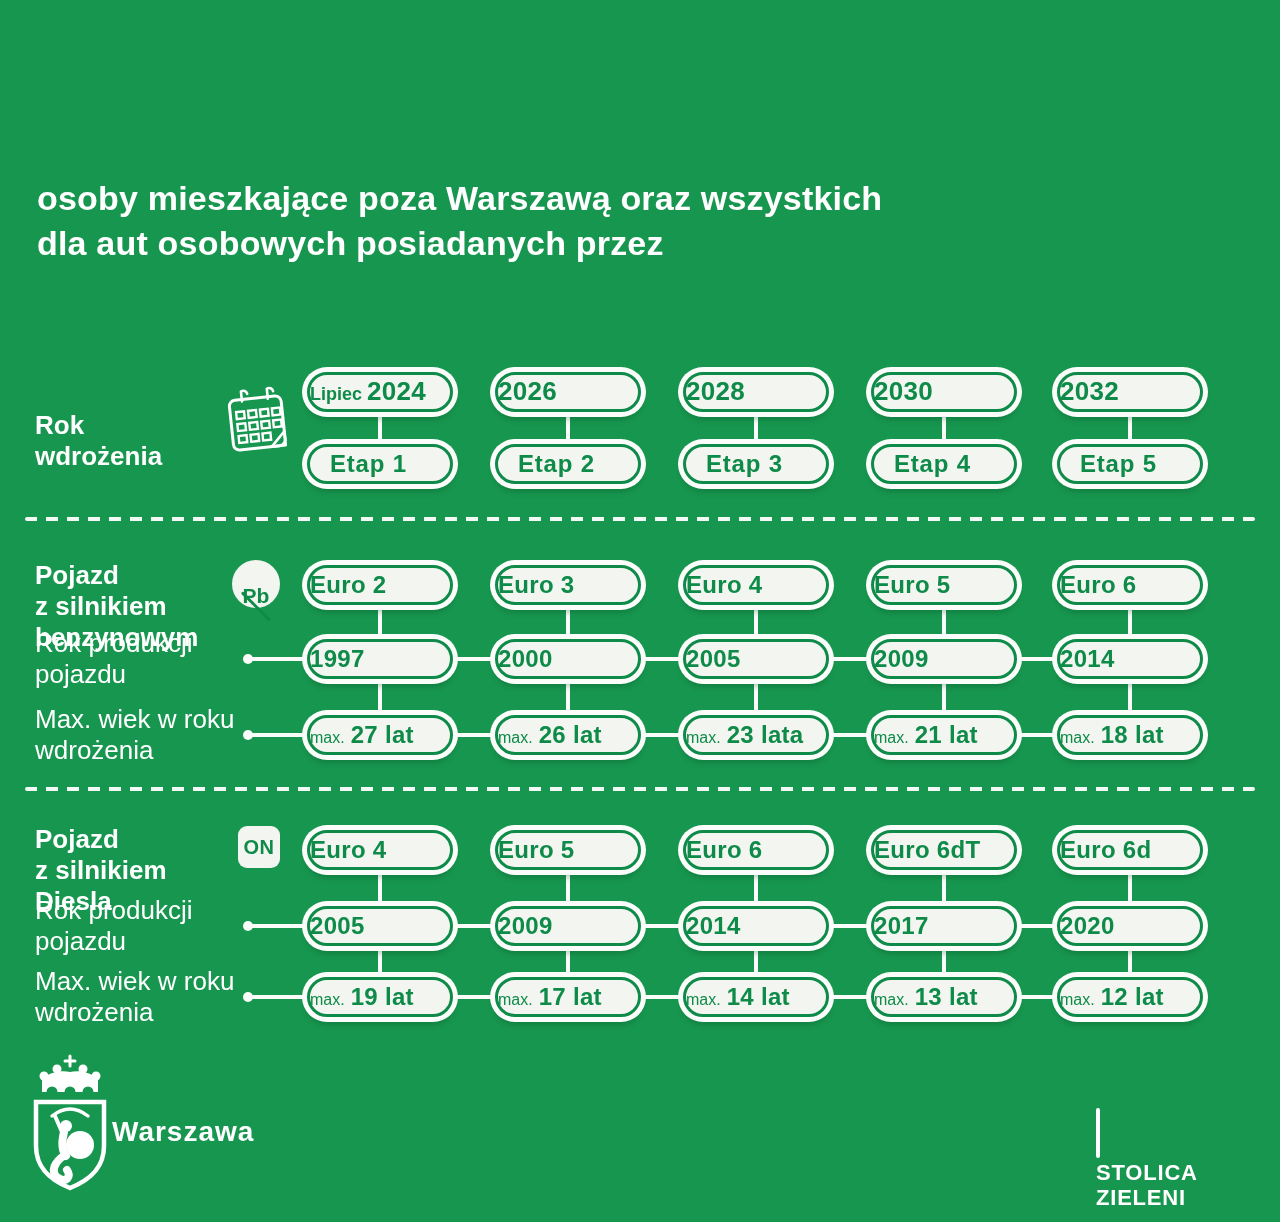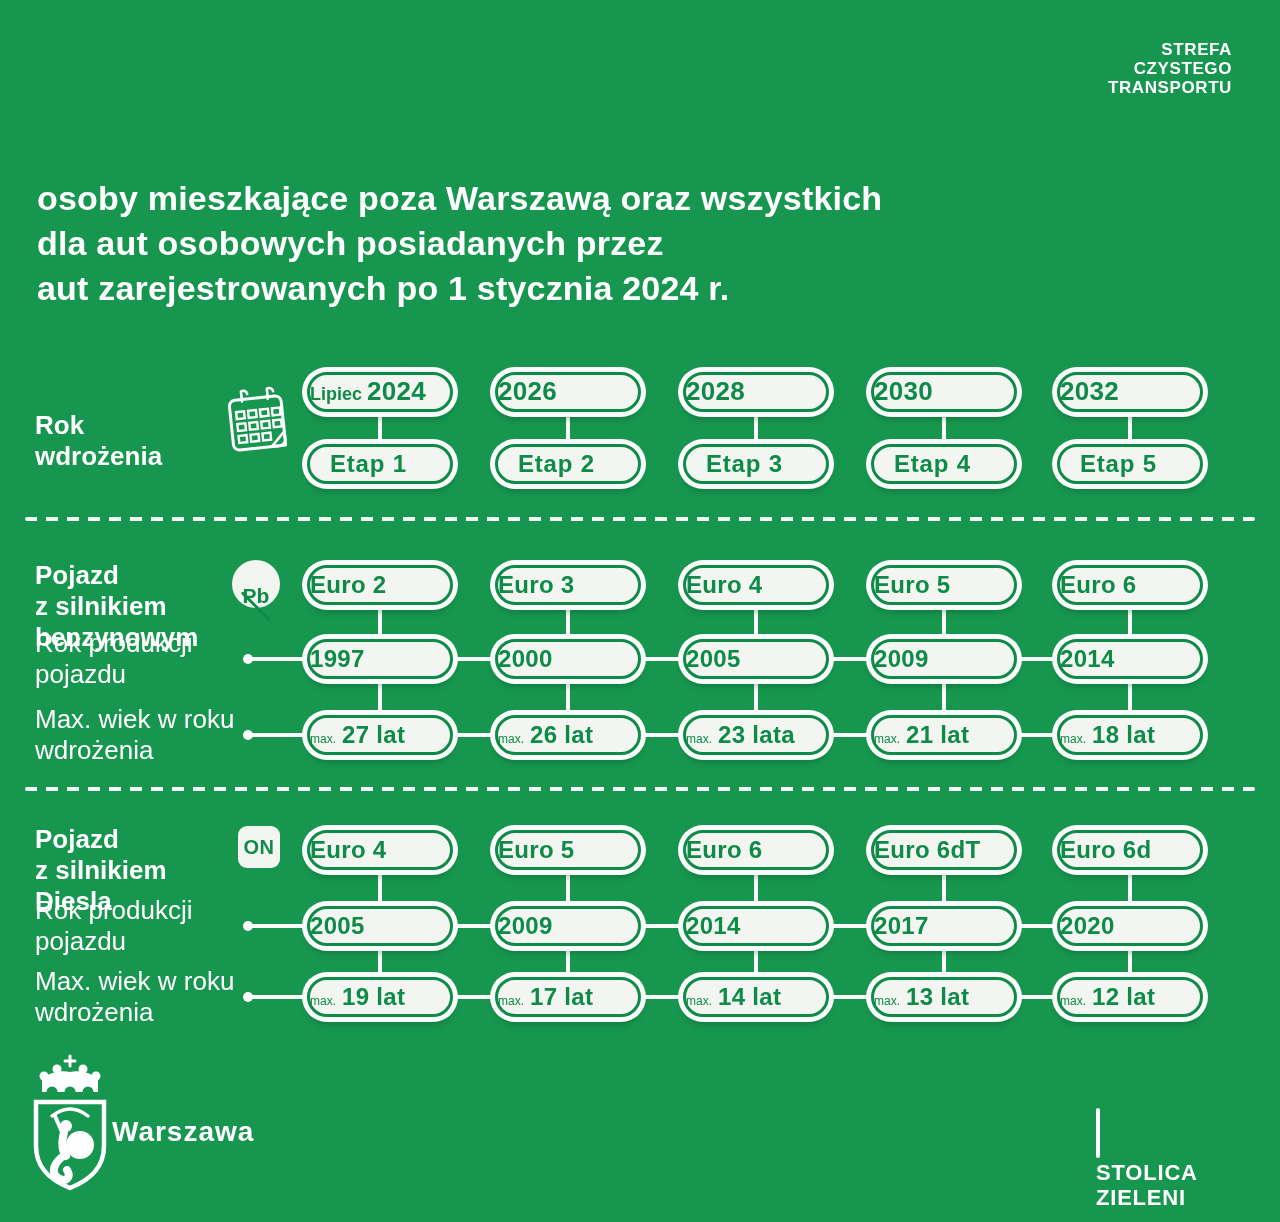--- a/index.html
+++ b/index.html
@@ -32,21 +32,21 @@
   
   .pill{position:absolute;width:146px;height:40px;text-align:left;line-height:33px;white-space:nowrap;
     background:var(--pill-fill);border:3px solid var(--green-dark);border-radius:21px;
     box-shadow:0 0 0 5px var(--ring), 0 7px 6px rgba(4,58,26,.30);z-index:2;color:var(--green-dark);}
   .pill .prefix{font-size:16px;font-weight:600;margin-right:6px;color:var(--green-dark);}
   .pill .prefix:empty{display:none;}
   .pill .main{font-size:24px;font-weight:600;letter-spacing:.3px;color:var(--green-dark);}
   .pill.emph .main{font-size:26px;font-weight:800;}
   .pill.emph .prefix{font-size:18px;font-weight:800;margin-right:5px;}
   .pill.etap .main{font-size:24px;font-weight:600;letter-spacing:.8px;margin-left:20px;}
-  .pill.maxrow .prefix{font-size:12px;font-weight:500;}
+  .pill.maxrow .prefix{font-size:16px;font-weight:500;}
 
   
   .vline{position:absolute;width:4px;background:var(--ring);z-index:1;}
   .hline{position:absolute;height:4px;background:var(--ring);z-index:1;}
   .dot{position:absolute;width:10px;height:10px;border-radius:50%;background:var(--ring);z-index:1;}
 
   
   .cal-icon{position:absolute;left:226px;top:386px;transform:rotate(-6deg);}
   .pb-badge{position:absolute;left:232px;top:560px;width:48px;height:48px;border-radius:50%;
     background:var(--pill-fill);display:flex;align-items:flex-end;justify-content:center;}
@@ -61,30 +61,24 @@
   .city-name{position:absolute;left:112px;top:1116px;color:var(--white);font-size:28px;font-weight:600;letter-spacing:1px;}
   .eco-badge{position:absolute;left:1096px;top:1108px;display:flex;flex-direction:column;}
   .eco-badge .bar{width:4px;height:50px;background:var(--white);margin-right:12px;border-radius:2px;}
   .eco-badge .lines{color:var(--white);font-size:22px;font-weight:800;line-height:25px;letter-spacing:.8px;padding-top:2px;}
 </style>
 </head>
 <body>
 
 <div class="canvas">
 
-  <div class="brand-top">
-    <div>STREFA</div>
-    <div>CZYSTEGO</div>
-    <div>TRANSPORTU</div>
-  </div>
 
   <div class="subtitle">
     <div>osoby mieszkające poza Warszawą oraz wszystkich</div>
     <div>dla aut osobowych posiadanych przez</div>
-    <div>aut zarejestrowanych po 1 stycznia 2024 r.</div>
   </div>
 
   <div class="side-label bold" style="top:410px">
     <div>Rok</div>
     <div>wdrożenia</div>
   </div>
   <svg class="cal-icon" width="62" height="68" viewBox="0 0 62 68">
     <rect x="5" y="12" width="52" height="50" rx="6" fill="none" stroke="#fff" stroke-width="3"></rect>
     <path d="M18,4 v10 M18,4 a4,4 0 0 1 6,3" fill="none" stroke="#fff" stroke-width="2.6" stroke-linecap="round"></path>
     <path d="M44,4 v10 M44,4 a4,4 0 0 1 6,3" fill="none" stroke="#fff" stroke-width="2.6" stroke-linecap="round"></path>

